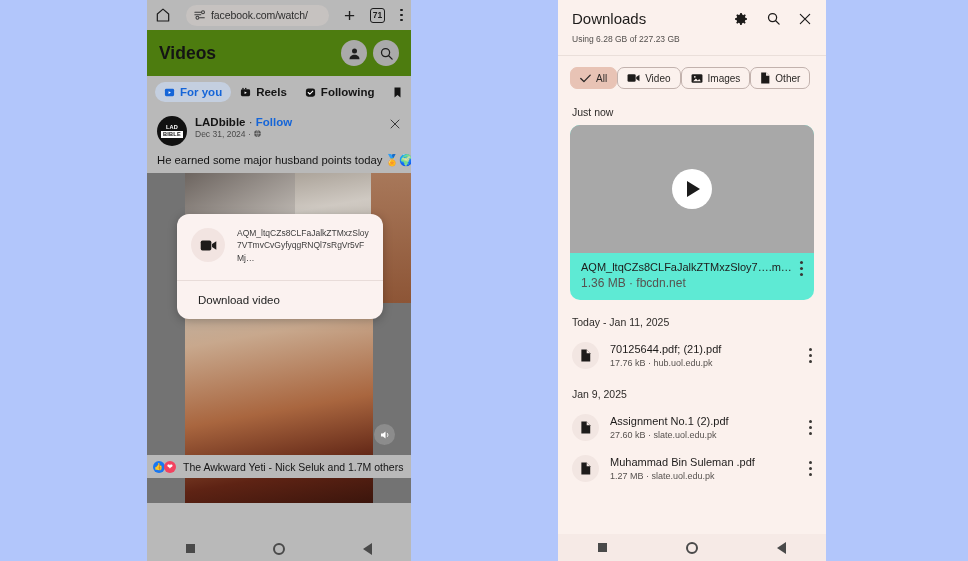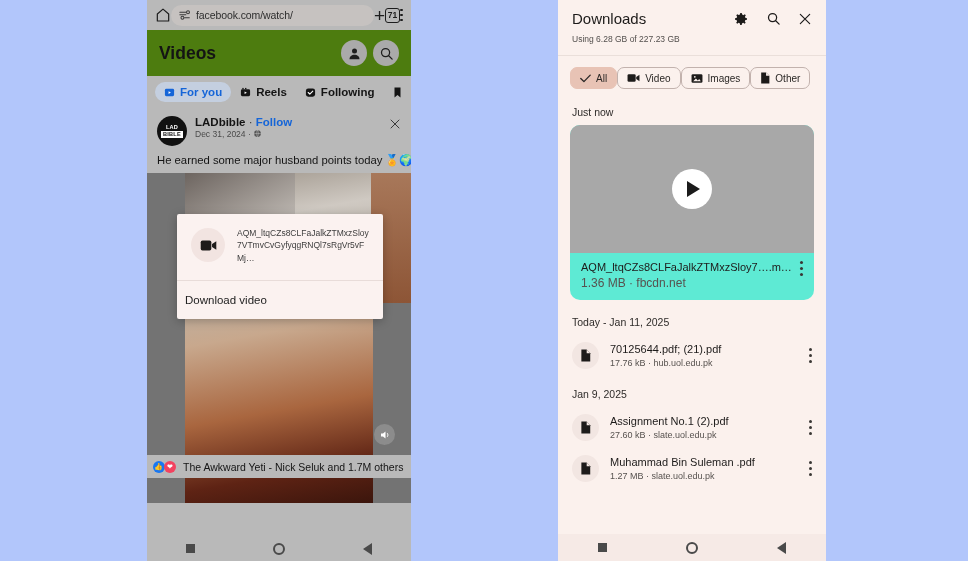--- a/index.html
+++ b/index.html
@@ -11,21 +11,21 @@
   }
   .stage { position: relative; width: 968px; height: 561px; background: #b2c6fb; }
 
   
   .left-panel {
     position: absolute; left: 147px; top: 0; width: 264px; height: 561px;
     background: #b9b9b9; overflow: hidden;
   }
   .browser-bar {
     height: 30px; background: #b9b9b9;
-    display: flex; align-items: center; padding: 0 8px; gap: 0;
+    display: flex; align-items: center; padding: 0 8px; gap: 15px;
   }
   .home-ic { width: 16px; height: 16px; flex: 0 0 auto; }
   .urlpill {
     flex: 1 1 auto; height: 21px; background: #c6c2c0; border-radius: 11px;
     display: flex; align-items: center; gap: 5px; padding: 0 8px; overflow: hidden;
   }
   .urltext {
     font-size: 10.5px; color: #2d2d2d; white-space: nowrap; overflow: hidden;
     letter-spacing: -0.1px;
   }
@@ -101,31 +101,31 @@
     position:absolute; left:0; bottom:0; width:100%; height:25px; background:#b9b9b9;
     display:flex; align-items:center; justify-content:space-around;
   }
   .nav-sq { width:9px; height:9px; background:#4a4a4a; }
   .nav-ci { width:12px; height:12px; border-radius:50%; border:2.5px solid #4a4a4a; }
   .nav-tr { width:0;height:0;border-top:6px solid transparent;border-bottom:6px solid transparent;border-right:9px solid #4a4a4a;}
 
   
   .dl-popup {
     position:absolute; left:30px; top:214px; width:206px;
-    background:#fbf2f0; border-radius:2px; box-shadow:0 2px 10px rgba(0,0,0,.25);
+    background:#fbf2f0; border-radius:12px; box-shadow:0 2px 10px rgba(0,0,0,.25);
     overflow:hidden; z-index: 20;
   }
   .dlp-top { display:flex; align-items:center; gap:12px; padding:13px 14px 16px 14px; }
   .dlp-ic {
     width:34px;height:34px;border-radius:50%;background:#f2e4e1;flex:0 0 auto;
     display:flex;align-items:center;justify-content:center;
   }
   .dlp-name { font-size:8.5px; color:#3d3d3d; line-height:1.45; word-break:break-all; }
   .dlp-sep { height:1px; background:#e8dcd9; }
-  .dlp-action { padding:13px 8px; font-size:11.5px; color:#232323; }
+  .dlp-action { padding:13px 21px; font-size:11.5px; color:#232323; }
 
   
   .right-panel {
     position:absolute; left:558px; top:0; width:268px; height:561px;
     background:#fbf1ed; overflow:hidden;
   }
   .dl-header { display:flex; align-items:center; padding:10px 14px 4px 14px; }
   .dl-title { font-size:15px; color:#1d1b1a; flex:1 1 auto; }
   .dl-hicons { display:flex; align-items:center; gap:17px; }
   .dl-sub { font-size:8.5px; color:#534f4d; padding:3px 14px 11px 14px; }

